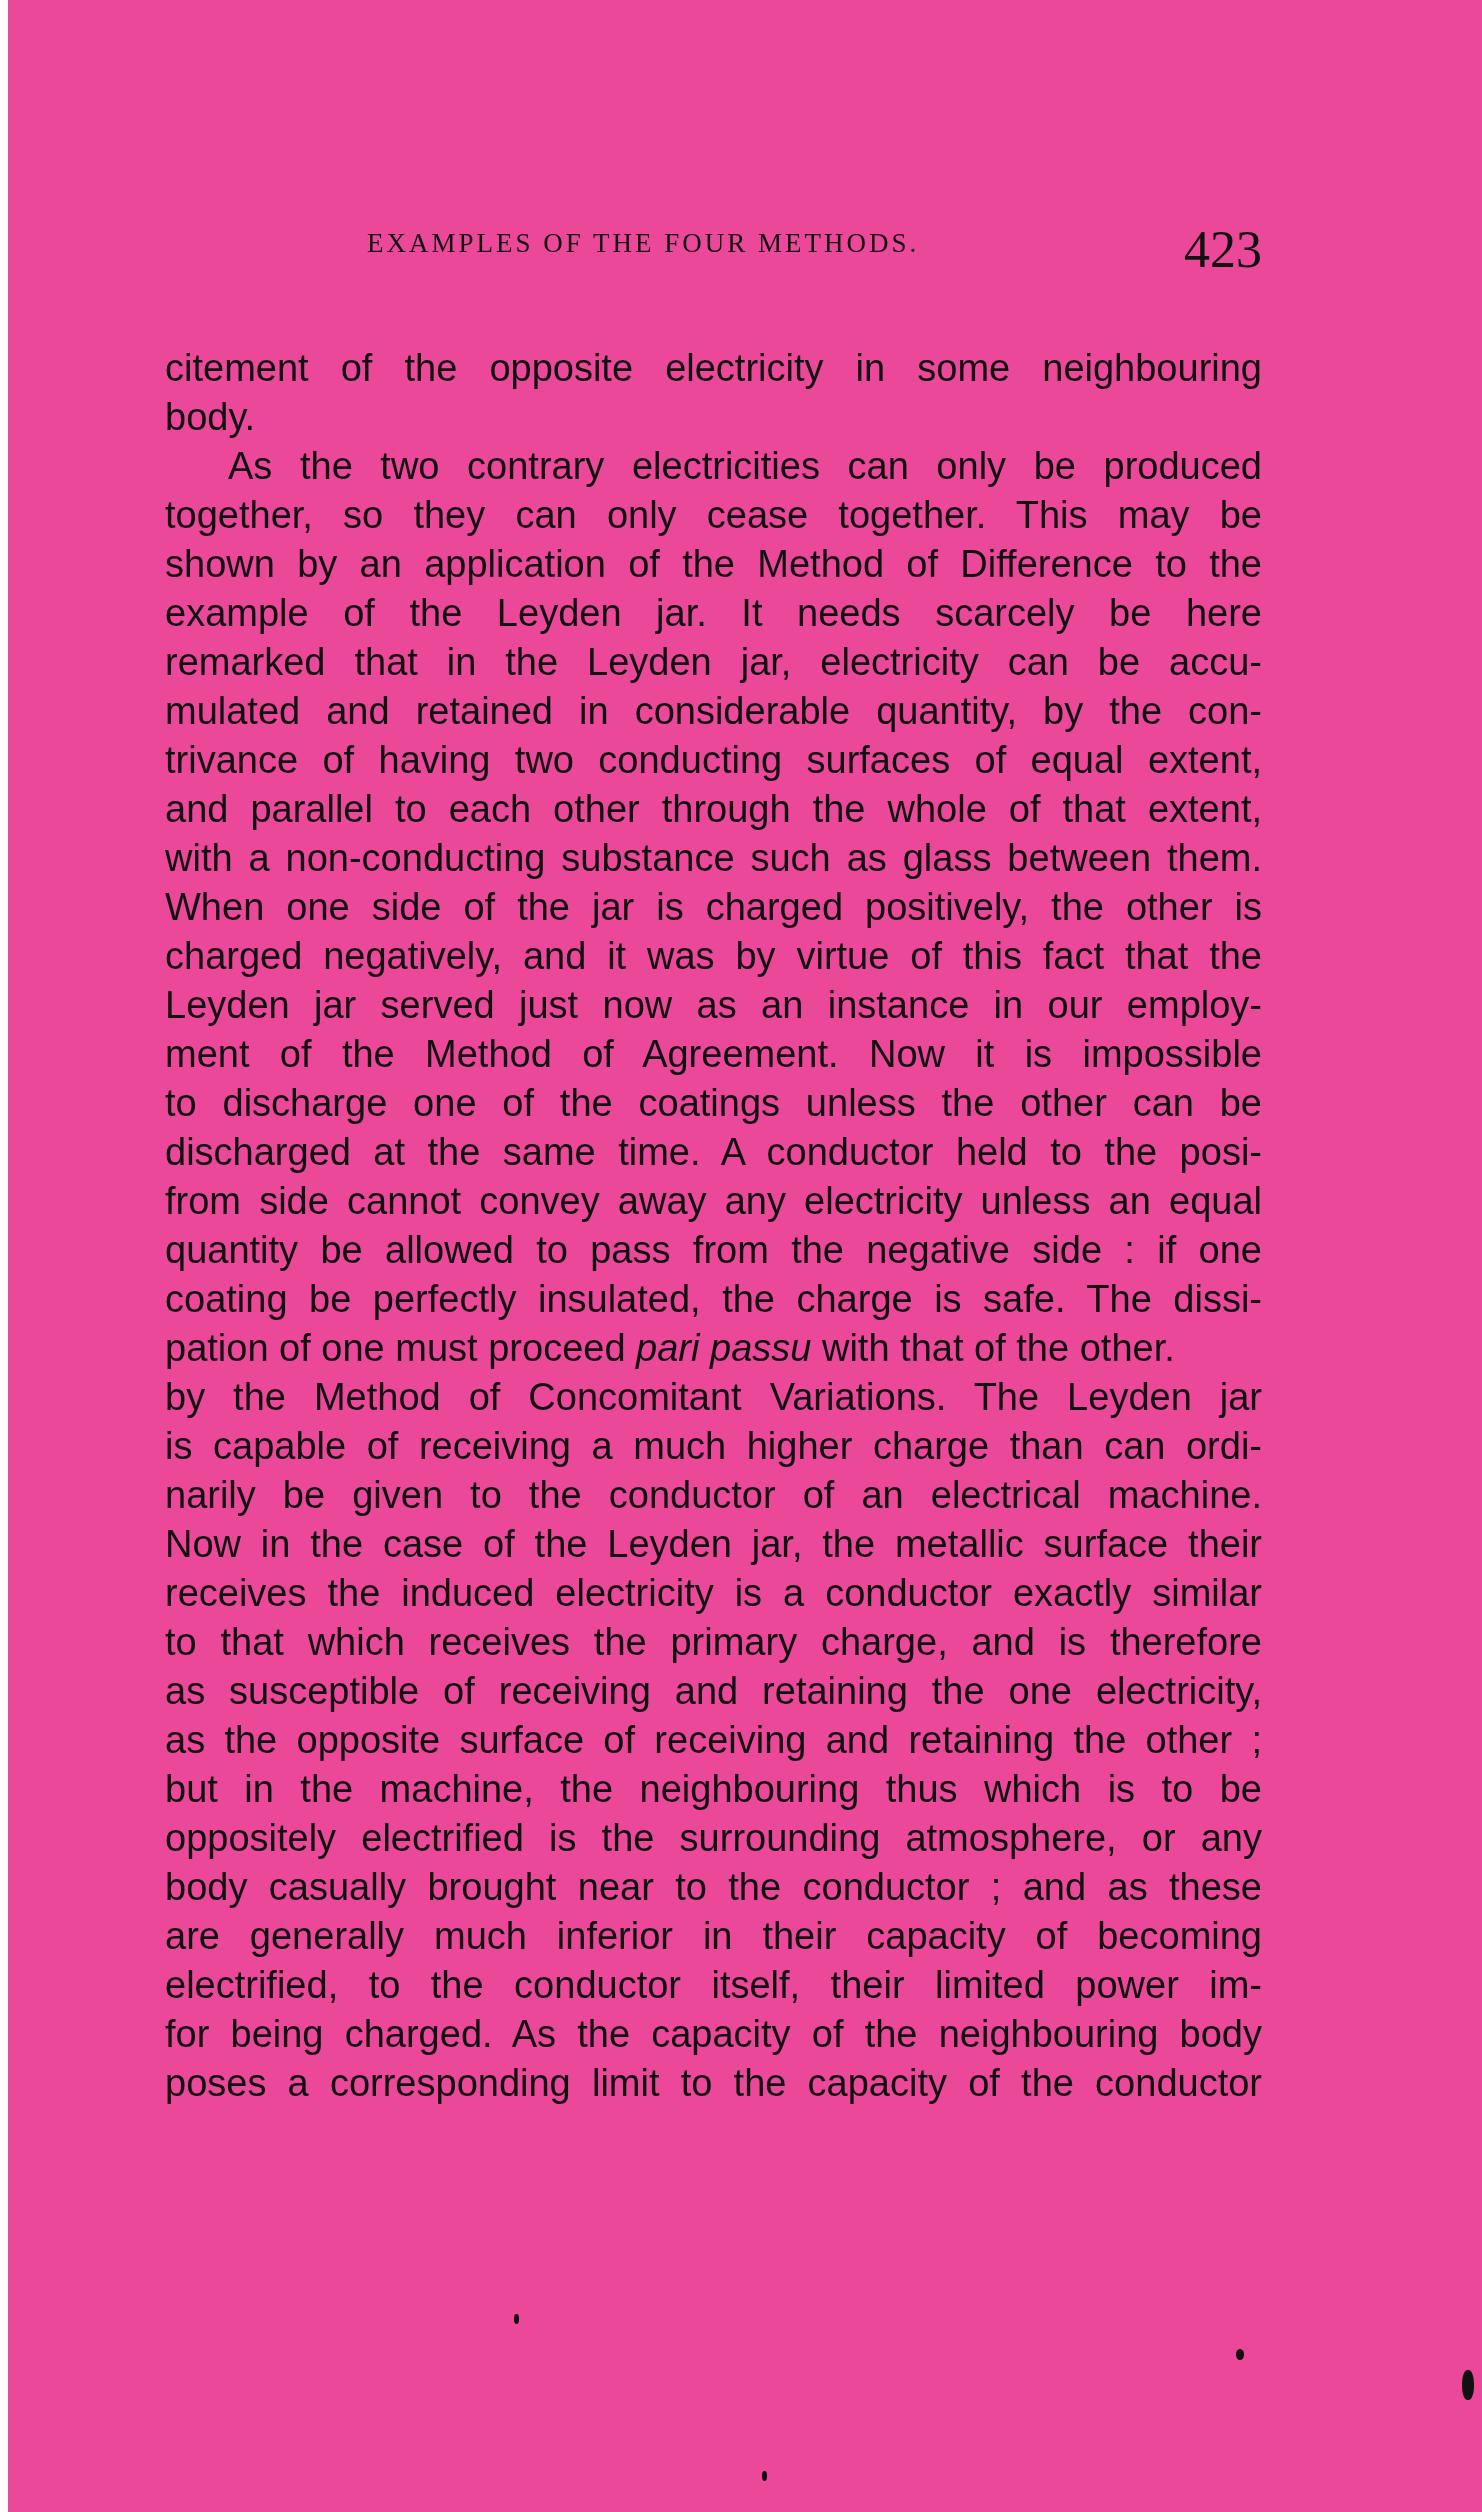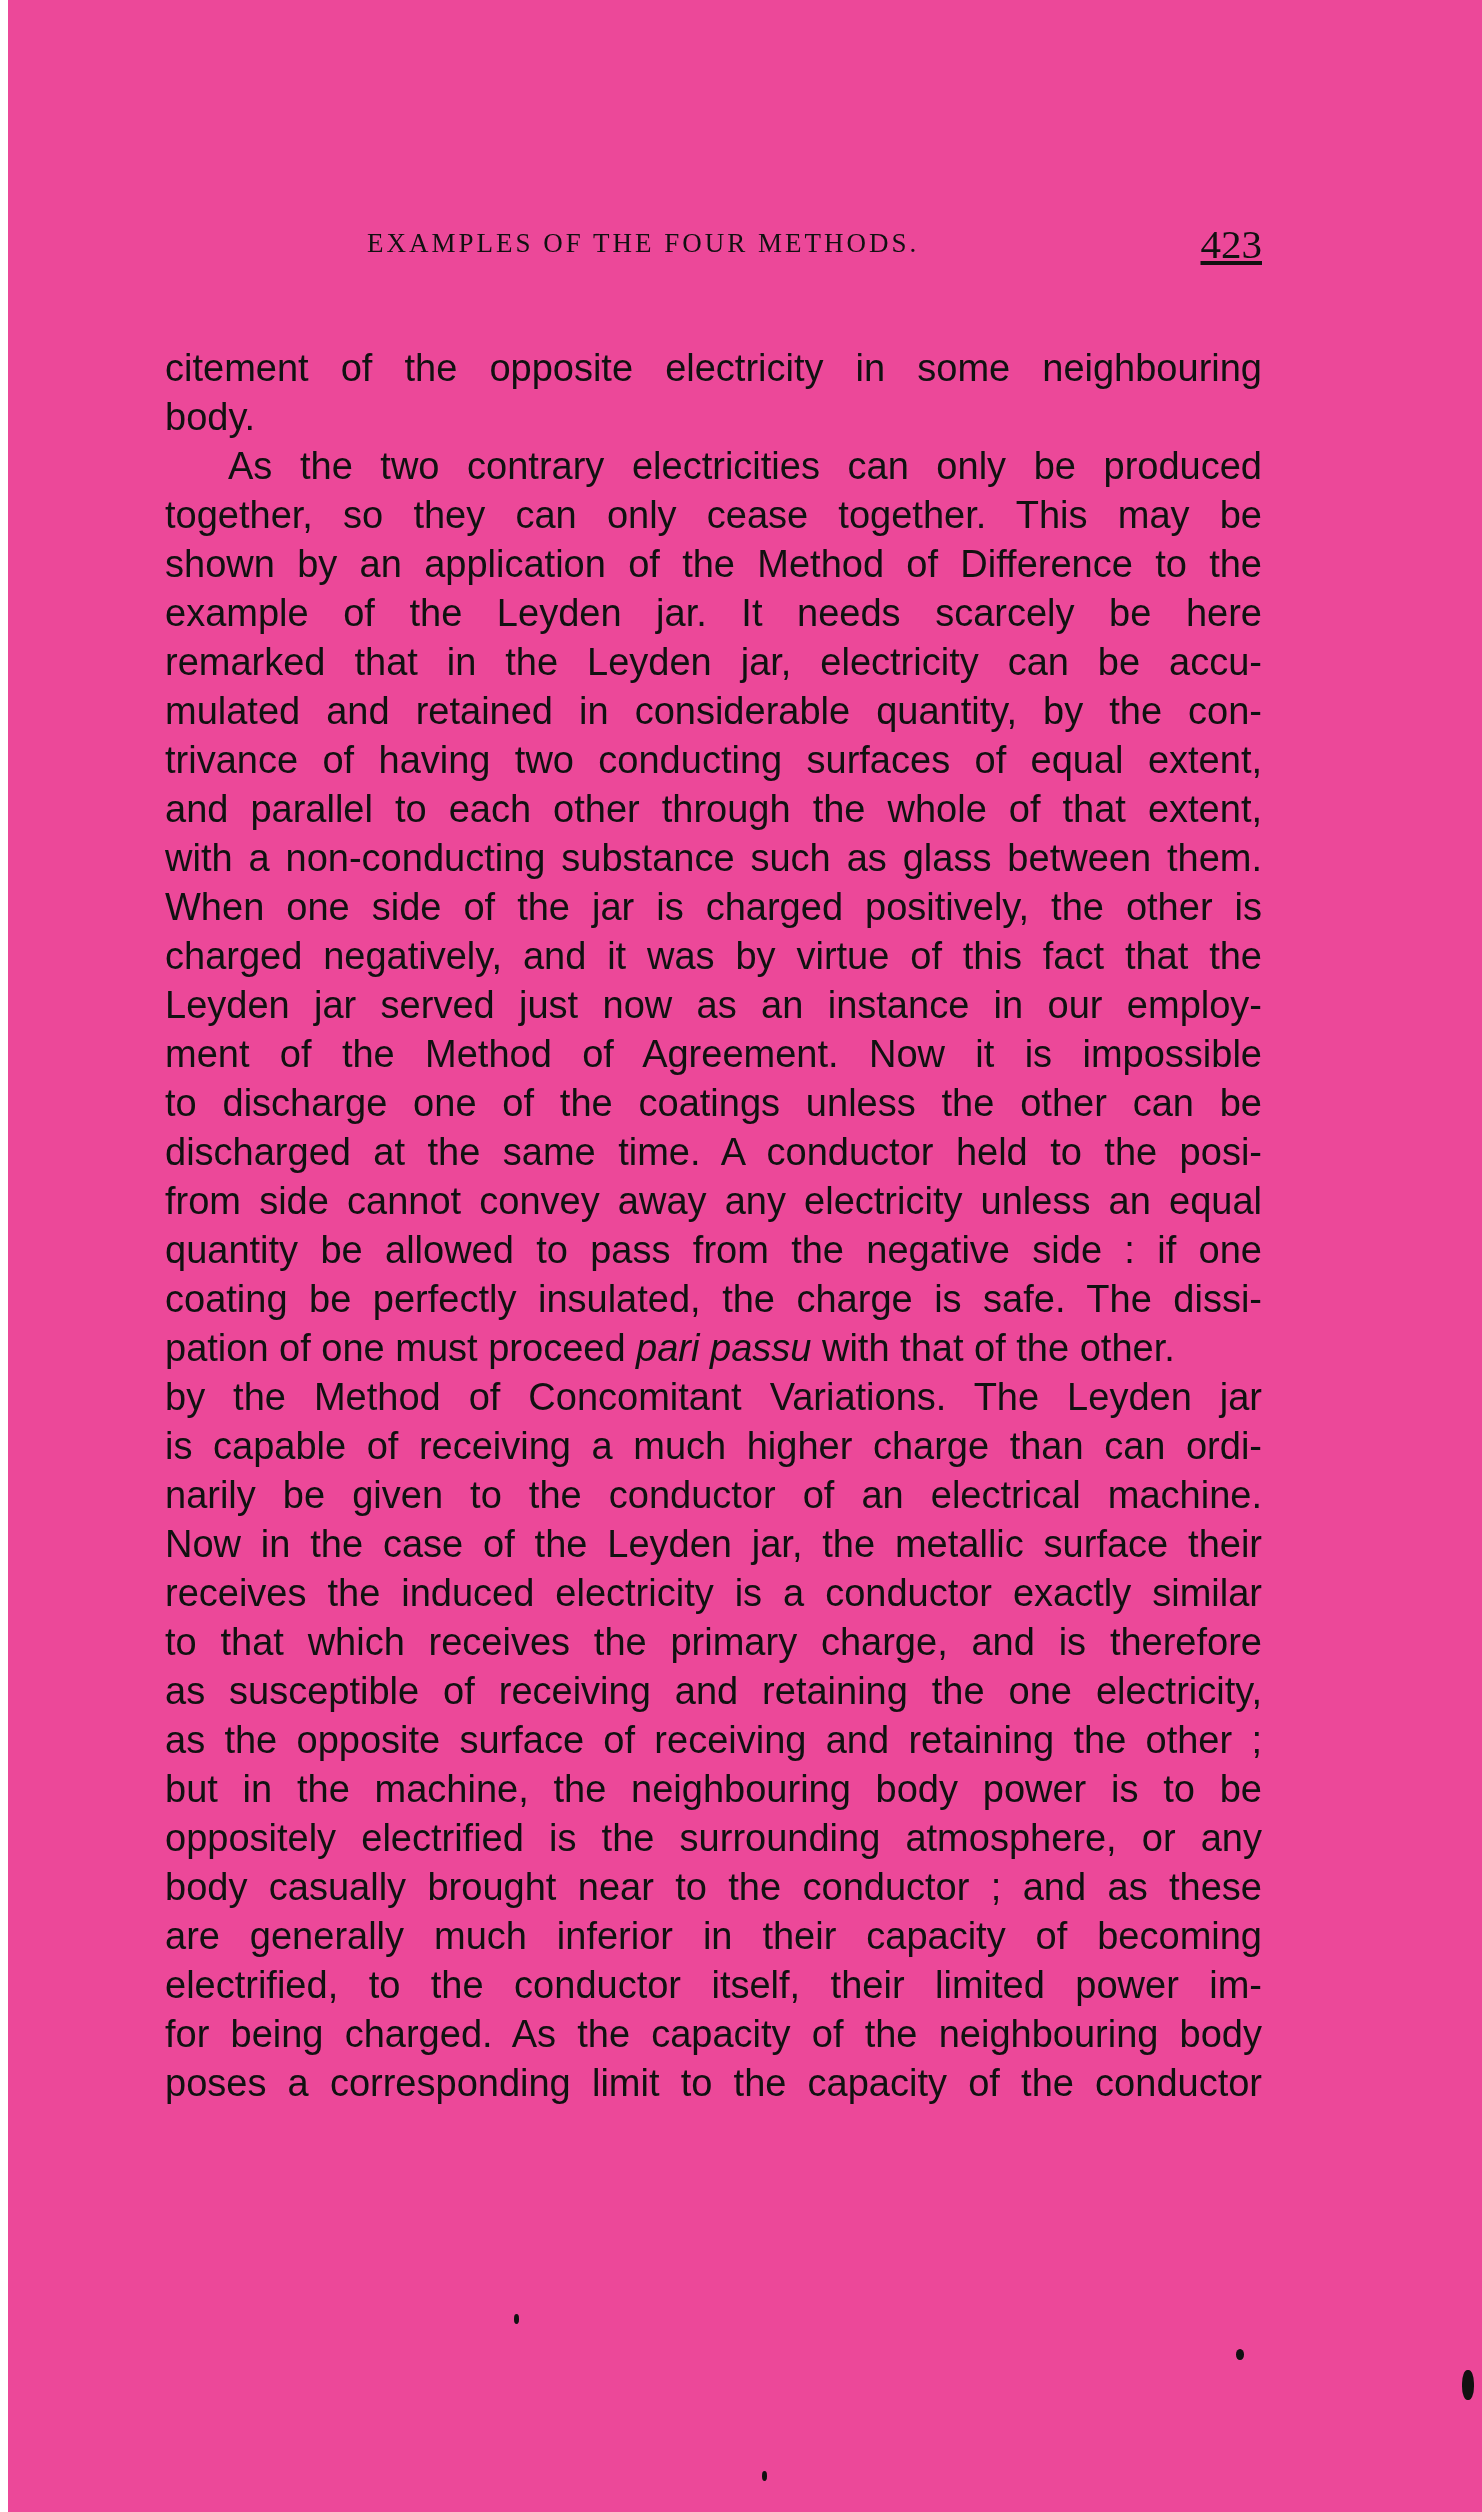--- a/index.html
+++ b/index.html
@@ -1,21 +1,21 @@
 <!DOCTYPE html>
 <html style="font-size:9.5px"><head>
 <meta charset="utf-8">
 <style>
   html, body { margin:0; padding:0; background:#ffffff; }
   body { width:1482px; height:2512px; position:relative; overflow:hidden; }
   .page { position:absolute; left:8px; top:0; width:1482px; height:2512px; background:#ec4899; }
   .running-head { position:absolute; top:220px; left:157px; width:1097px; height:53px;
     font-family:"Liberation Serif","DejaVu Serif",serif; color:#111; }
   .running-title { position:absolute; left:202px; top:8.3px; font-size:27px; letter-spacing:3px; }
-  .page-number { position:absolute; right:0; top:0; font-size:41px;text-decoration:underline; }
+  .page-number { position:absolute; right:0; top:0; font-size:52px; }
   .body-text { position:absolute; left:157px; top:304px; width:1097px;
     font-family:Liberation Sans, sans-serif; font-size:38px; color:#111;margin-top:40px; }
   .line { height:49px; line-height:49px; text-align:justify; text-align-last:justify; white-space:nowrap; overflow:visible; }
   .line.last { text-align-last:left; }
   .line.indent { padding-left:63px; }
   .line .inner { display:block; white-space:normal; text-align:justify; text-align-last:justify; }
   .line.last .inner { text-align-last:left; }
   .speck { position:absolute; background:#111; border-radius:50%; }
 </style>
 </head>
@@ -109,21 +109,21 @@
       <div class="line">
         <span class="inner">to that which receives the primary charge, and is therefore</span>
       </div>
       <div class="line">
         <span class="inner">as susceptible of receiving and retaining the one electricity,</span>
       </div>
       <div class="line">
         <span class="inner">as the opposite surface of receiving and retaining the other ;</span>
       </div>
       <div class="line">
-        <span class="inner">but in the machine, the neighbouring body power is to be</span>
+        <span class="inner">but in the machine, the neighbouring thus which is to be</span>
       </div>
       <div class="line">
         <span class="inner">oppositely electrified is the surrounding atmosphere, or any</span>
       </div>
       <div class="line">
         <span class="inner">body casually brought near to the conductor ; and as these</span>
       </div>
       <div class="line">
         <span class="inner">are generally much inferior in their capacity of becoming</span>
       </div>

